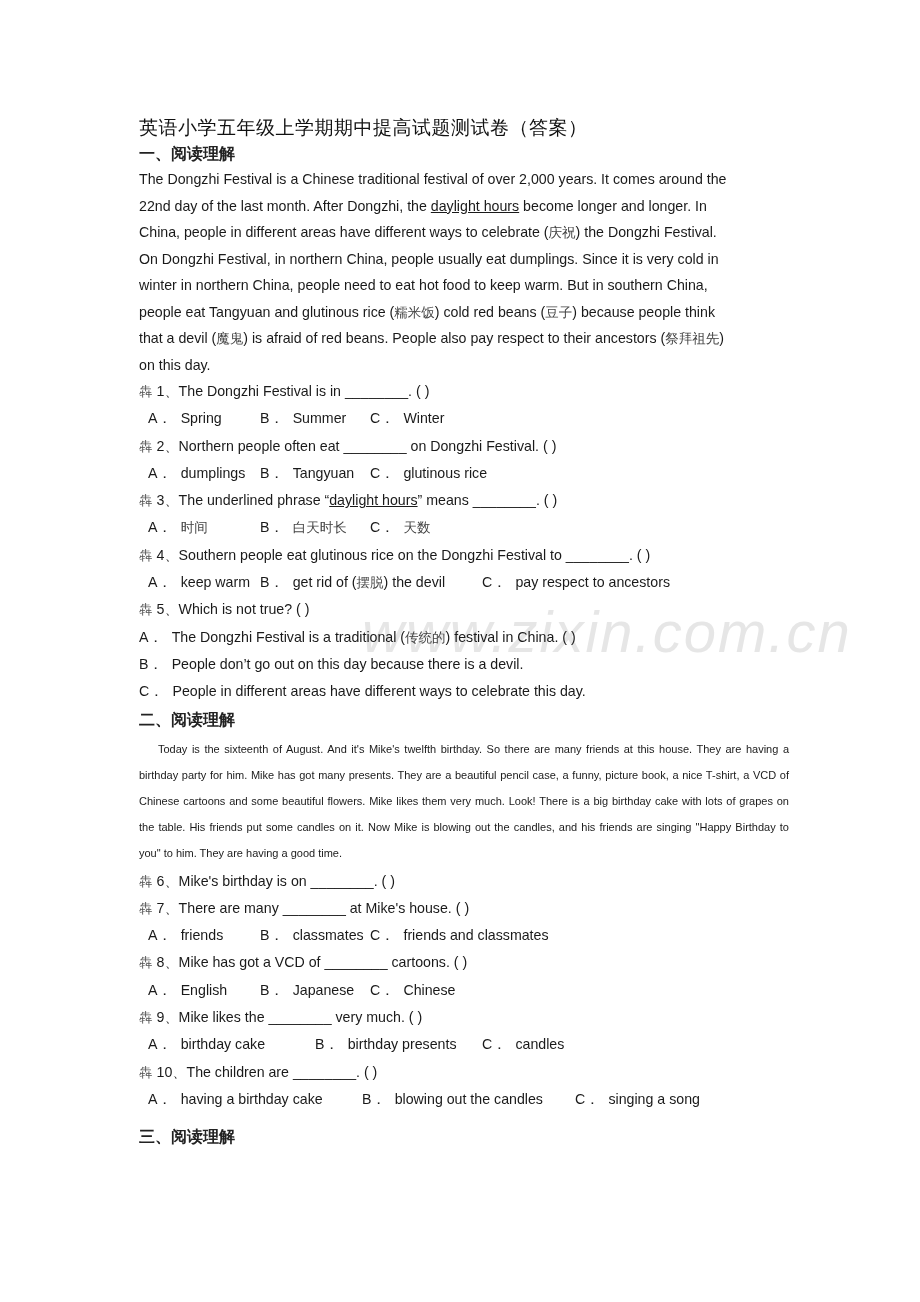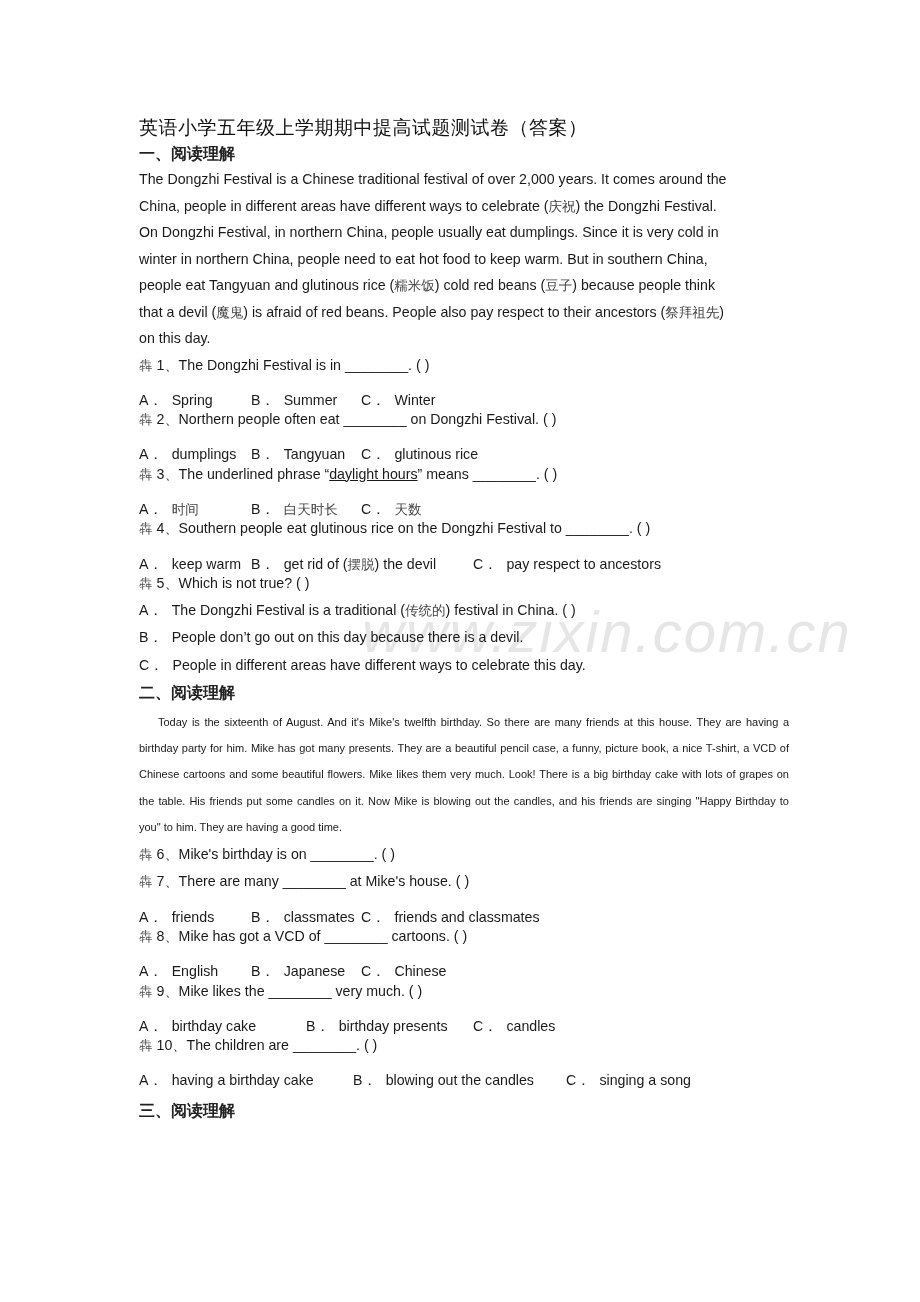--- a/index.html
+++ b/index.html
@@ -10,36 +10,37 @@
       font-size: 19px; height: 30px; line-height: 30px; margin-left: 0px; color: #111; letter-spacing: 0.5px; }
     .section { font-family: "DejaVu Serif", serif; font-size: 16px; height: 24px; line-height: 24px; font-weight: bold; color: #222; }
     .line { font-size: 14.2px; height: 26.5px; line-height: 26.5px; white-space: nowrap; color: #1a1a1a; }
     .para { font-size: 11px; line-height: 26.2px; color: #1a1a1a; text-align: justify; }
     .para.indent { text-indent: 19px; }
     .cn { font-family: "DejaVu Serif", serif; color: #444; font-size: 13.5px; }
     u { text-decoration: underline; }
     .q { font-size: 14.2px; height: 27.3px; line-height: 27.3px; white-space: nowrap; color: #1a1a1a; }
     .mark { font-family: "DejaVu Serif", serif; color: #555; font-size: 13.5px; margin-right: 4px; }
     .opts { font-size: 14.2px; height: 27.3px; line-height: 27.3px; white-space: nowrap; position: relative; color: #1a1a1a; }
-    .opt { position: absolute; top: 8px; }
+    .opt { position: absolute; top: 0; margin-left: 9px; }
     .opt .lbl { margin-right: 9px; }
     .watermark { position: absolute; left: 362px; top: 598px; font-size: 58px; color: rgba(200,200,200,0.45);
       font-family: "Liberation Sans", sans-serif; letter-spacing: 2px; pointer-events: none; font-style: italic; }
   </style>
 </head>
 <body>
 
 <div class="watermark">www.zixin.com.cn</div>
 
 <div class="page">
   <div class="title">英语小学五年级上学期期中提高试题测试卷（答案）</div>
 
   <div class="section">一、阅读理解</div>
   <div>
     <div class="line"><span>The Dongzhi Festival is a Chinese traditional festival of over 2,000 years. It comes around the</span></div>
+    <div class="line"><span>22nd day of the last month. After Dongzhi, the </span><u>daylight hours</u><span> become longer and longer. In</span></div>
     <div class="line"><span>China, people in different areas have different ways to celebrate (</span><span class="cn">庆祝</span><span>) the Dongzhi Festival.</span></div>
     <div class="line"><span>On Dongzhi Festival, in northern China, people usually eat dumplings. Since it is very cold in</span></div>
     <div class="line"><span>winter in northern China, people need to eat hot food to keep warm. But in southern China,</span></div>
     <div class="line"><span>people eat Tangyuan and glutinous rice (</span><span class="cn">糯米饭</span><span>) cold red beans (</span><span class="cn">豆子</span><span>) because people think</span></div>
     <div class="line"><span>that a devil (</span><span class="cn">魔鬼</span><span>) is afraid of red beans. People also pay respect to their ancestors (</span><span class="cn">祭拜祖先</span><span>)</span></div>
     <div class="line"><span>on this day.</span></div>
   </div>
 
   <div class="q"><span class="mark">犇</span><span>1、</span><span>The Dongzhi Festival is in ________. (     )</span></div>
   <div class="opts">

